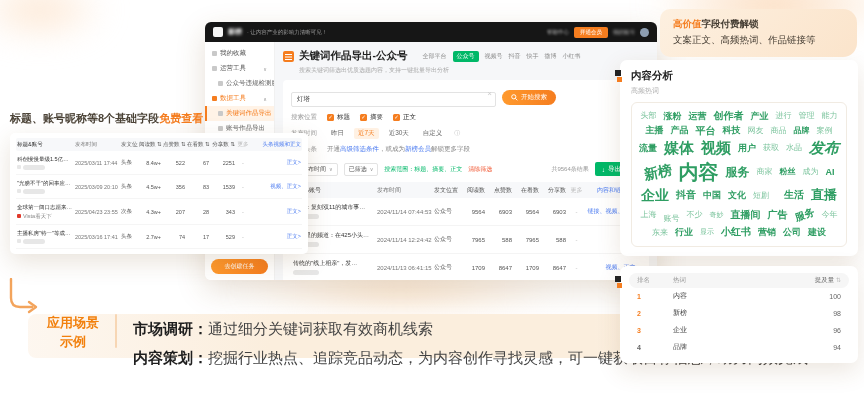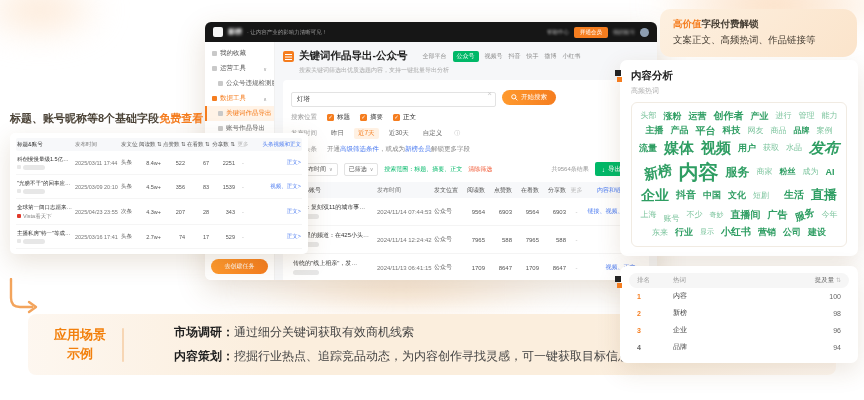--- a/index.html
+++ b/index.html
@@ -116,26 +116,26 @@
   .rank-card{margin-top:10px;padding:7px 9px;}
   .rank-head{display:flex;background:#f6f6f6;border-radius:8px;font-size:6.5px;color:#999;padding:3px 8px;}
   .rank-row{display:flex;font-size:7px;color:#444;padding:3.5px 8px;align-items:center;}
   .rk{width:36px;}
   .rank-row .rk{color:#666;font-weight:bold;}
   .rank-row.top .rk{color:#f57d1f;}
   .rw{flex:1;}
   .rv{width:42px;text-align:right;color:#666;}
   .rank-head .rv .srt{font-size:6px;color:#bbb;}
   
-  .band{position:absolute;left:28px;right:28px;top:314px;height:61px;border-radius:8px;z-index:4;
+  .band{position:absolute;left:28px;right:28px;top:314px;height:44px;border-radius:8px;z-index:4;
     background:linear-gradient(90deg,rgba(252,240,227,.55),#fbeedd 30%,#fbeedd 70%,rgba(252,240,227,.45));
-    display:flex;align-items:center;padding:0 26px;gap:16px;}
+    display:flex;align-items:flex-start;padding:0 19px;gap:16px;}
   .band-label{color:#f2800d;font-weight:bold;font-size:13px;text-align:center;line-height:1.45;flex:0 0 auto;}
   .band-div{width:2px;height:34px;background:#f7d6b4;border-radius:1px;flex:0 0 auto;}
-  .band-items{font-size:12px;color:#444;line-height:1.95;margin-left:34px;}
+  .band-items{font-size:15px;color:#444;line-height:1.95;}
   .band-k{font-weight:bold;color:#1f1f1f;}
   
   .deco-arrow{position:absolute;left:6px;top:278px;z-index:2;}
 </style>
 </head>
 <body>
 
 <div id="stage">
 
   <div class="glow" style="left:-30px;top:-25px;width:140px;height:70px;background:radial-gradient(ellipse,#fde7d2,transparent 70%);"></div>

